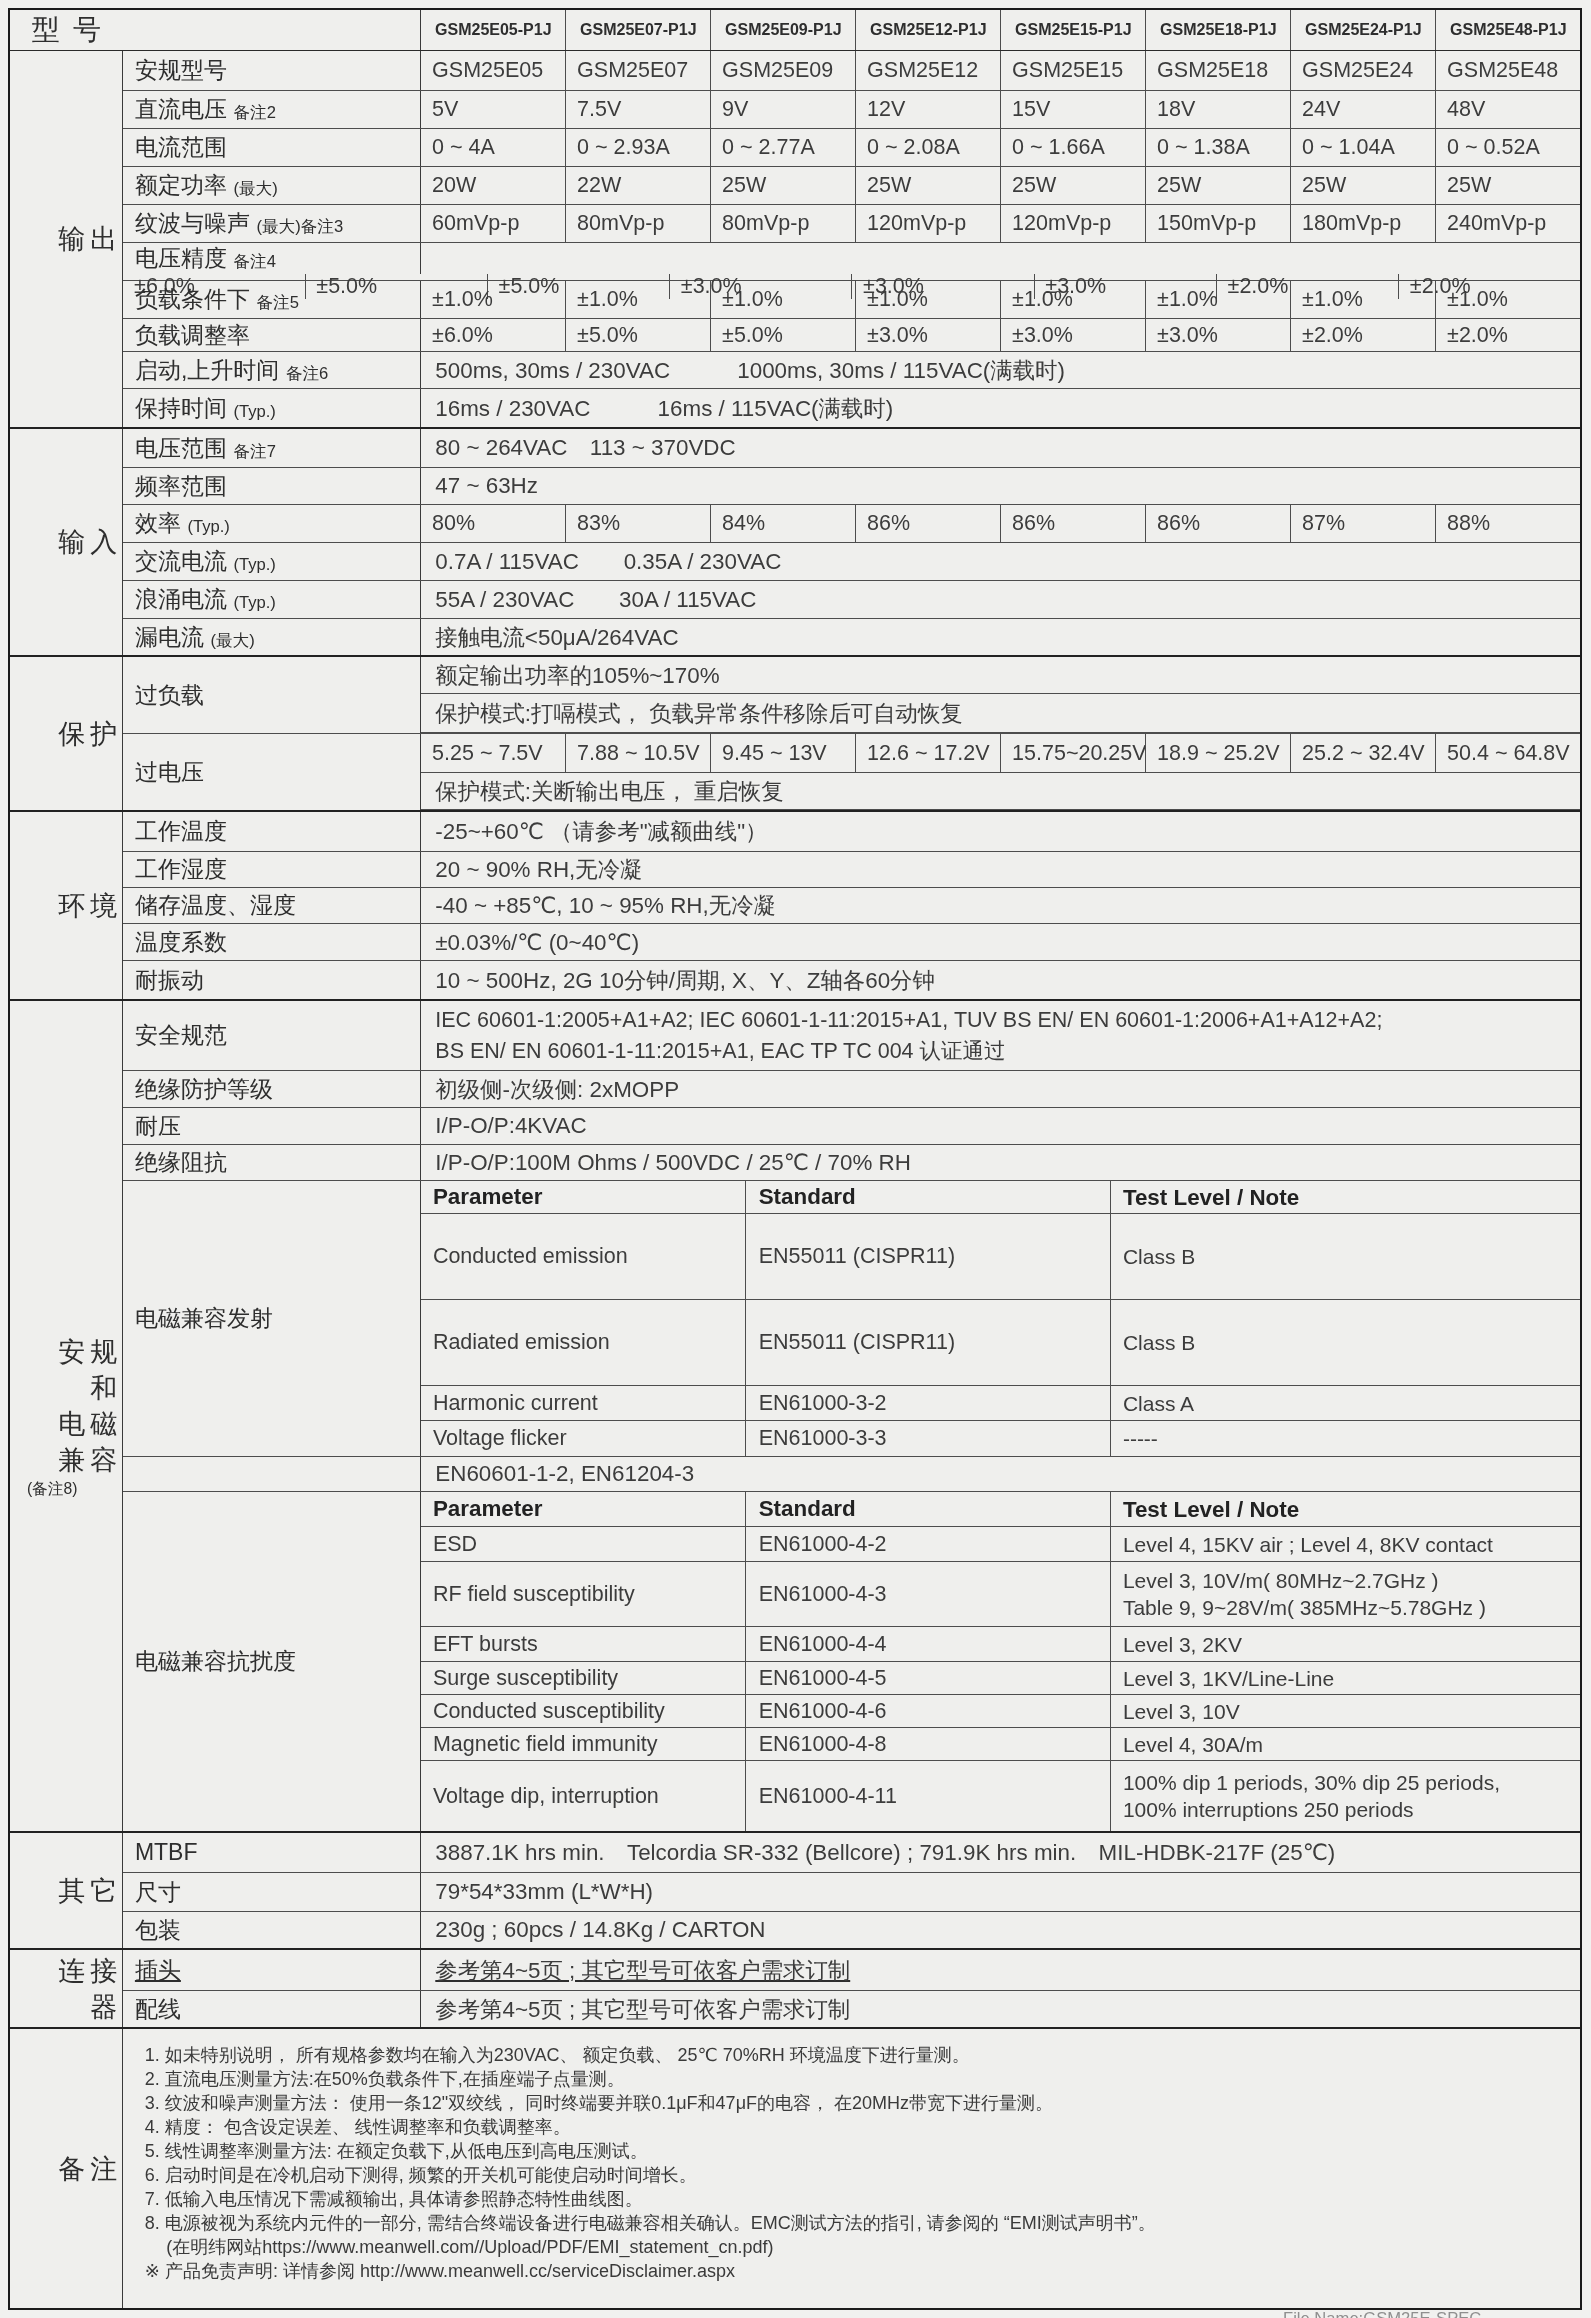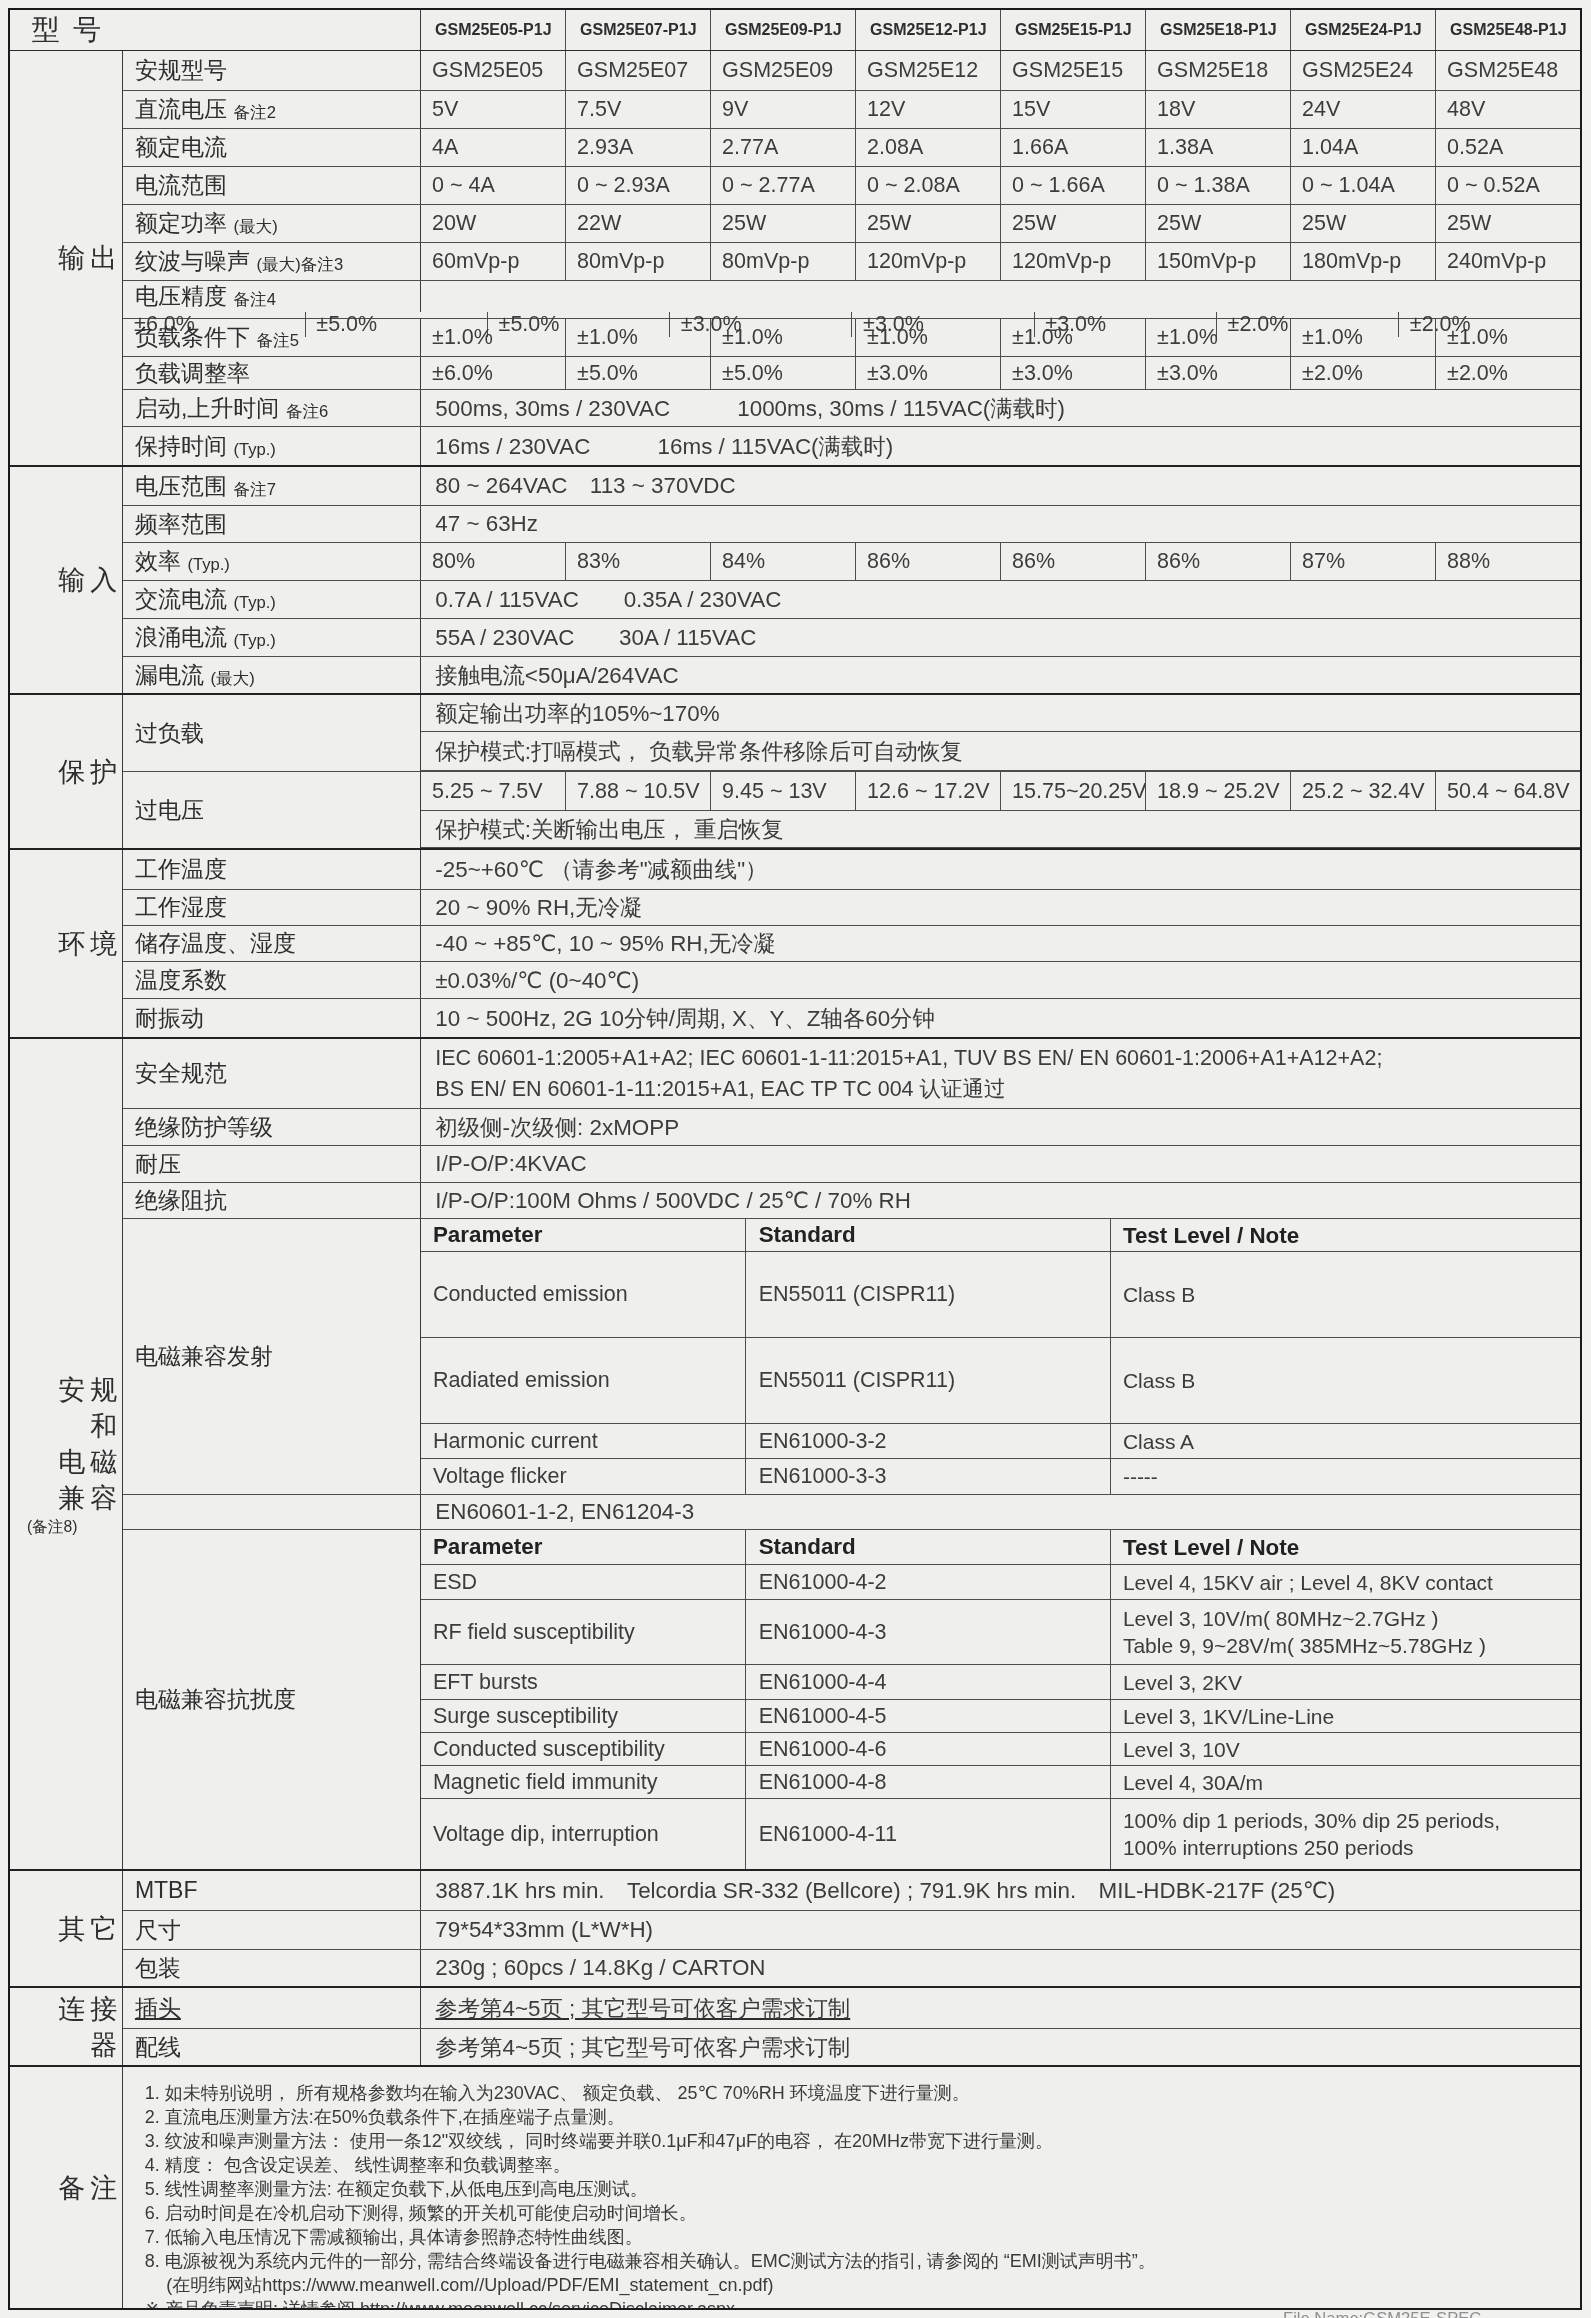--- a/index.html
+++ b/index.html
@@ -102,35 +102,20 @@
             <div class="vcell">9V</div>
             <div class="vcell">12V</div>
             <div class="vcell">15V</div>
             <div class="vcell">18V</div>
             <div class="vcell">24V</div>
             <div class="vcell">48V</div>
           </div>
         </div>
         <div class="trow" style="height: 38px;">
           <div class="row-label">
-            <span>额定电流</span>
-          </div>
-          <div class="vals">
-            <div class="vcell">4A</div>
-            <div class="vcell">2.93A</div>
-            <div class="vcell">2.77A</div>
-            <div class="vcell">2.08A</div>
-            <div class="vcell">1.66A</div>
-            <div class="vcell">1.38A</div>
-            <div class="vcell">1.04A</div>
-            <div class="vcell">0.52A</div>
-          </div>
-        </div>
-        <div class="trow" style="height: 38px;">
-          <div class="row-label">
             <span>电流范围</span>
           </div>
           <div class="vals">
             <div class="vcell">0 ~ 4A</div>
             <div class="vcell">0 ~ 2.93A</div>
             <div class="vcell">0 ~ 2.77A</div>
             <div class="vcell">0 ~ 2.08A</div>
             <div class="vcell">0 ~ 1.66A</div>
             <div class="vcell">0 ~ 1.38A</div>
             <div class="vcell">0 ~ 1.04A</div>

